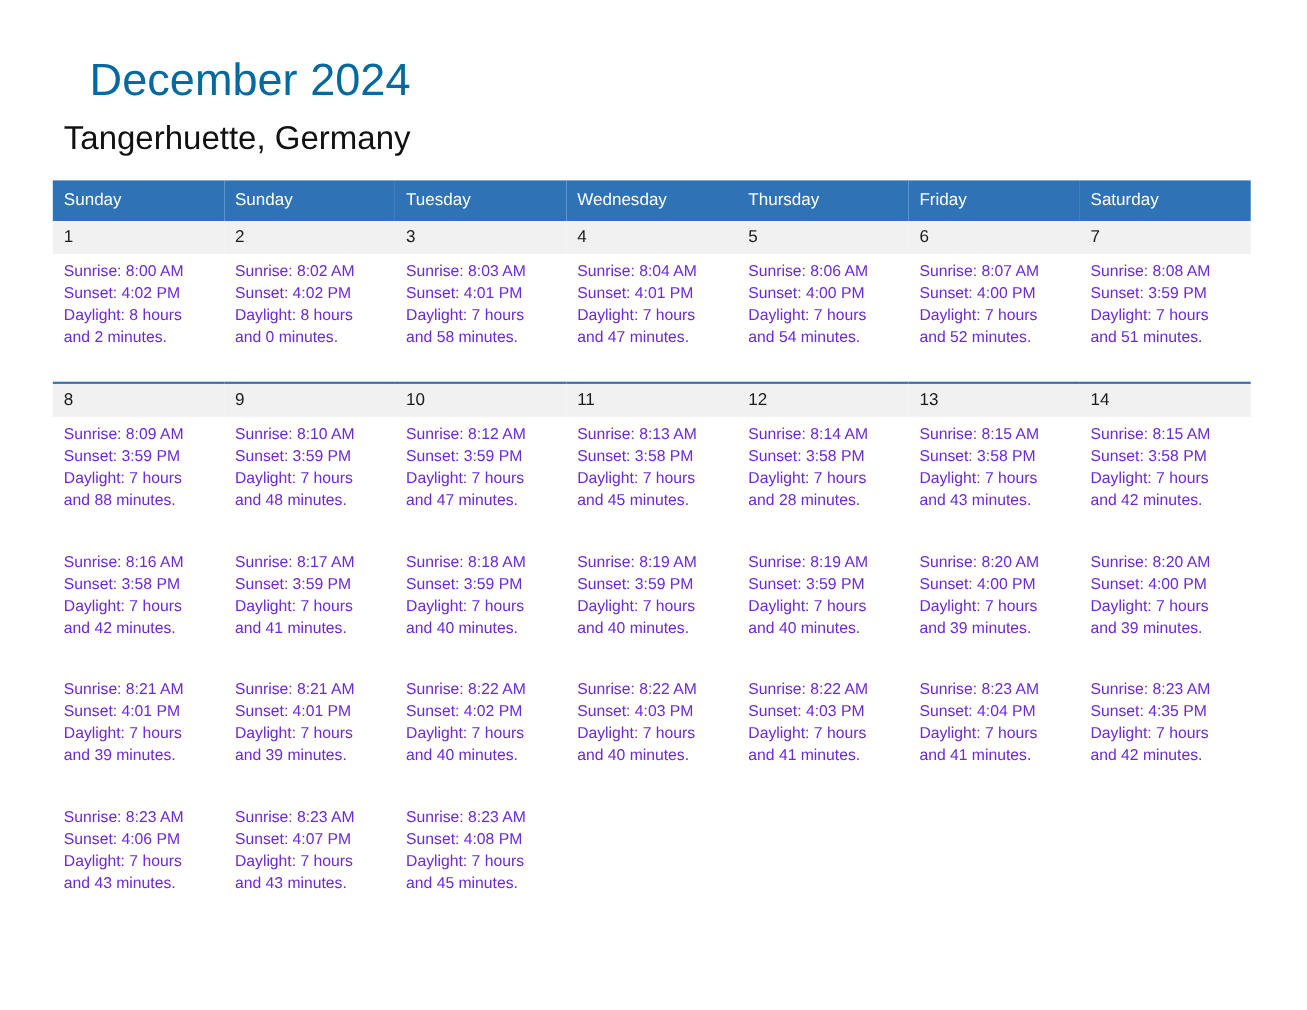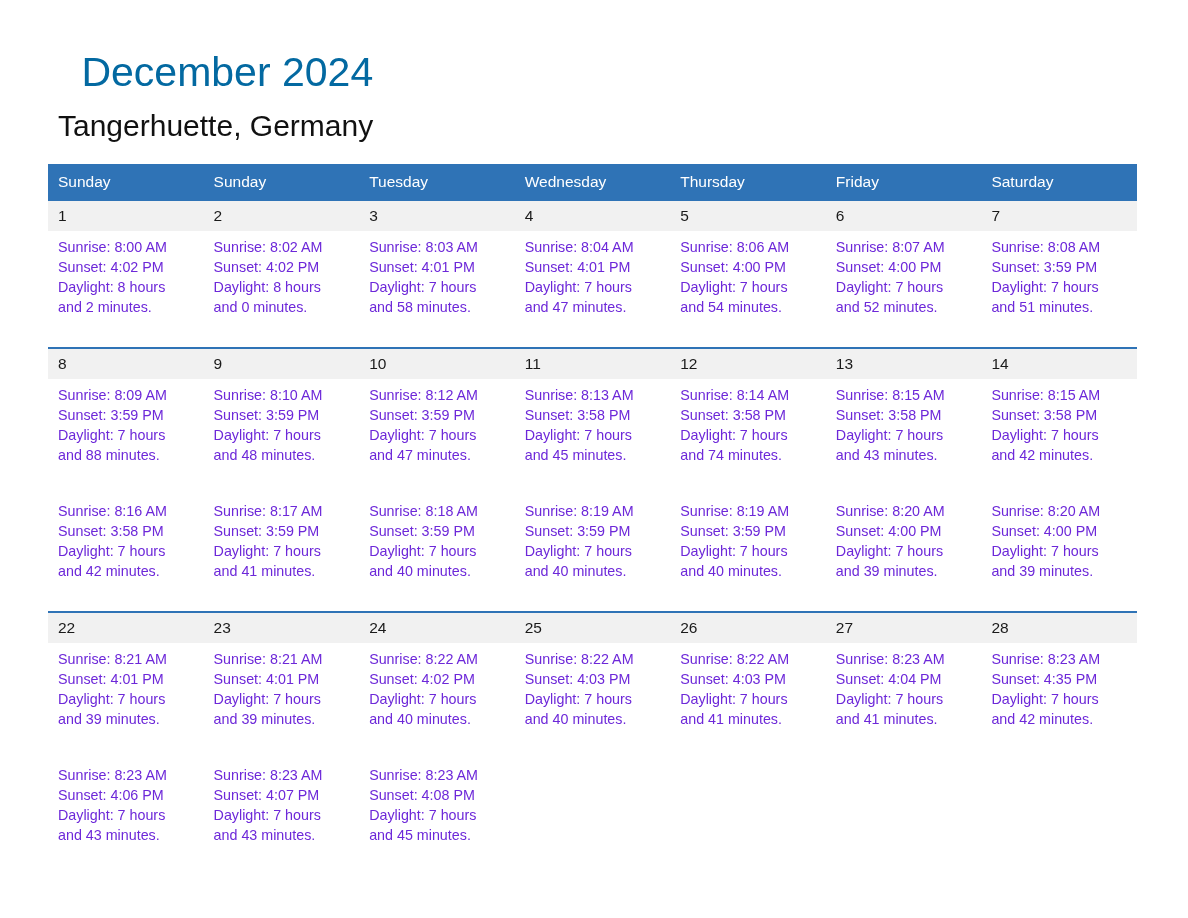--- a/index.html
+++ b/index.html
@@ -262,21 +262,21 @@
         <td>
           <div class="line">Sunrise: 8:13 AM</div>
           <div class="line">Sunset: 3:58 PM</div>
           <div class="line">Daylight: 7 hours</div>
           <div class="line">and 45 minutes.</div>
         </td>
         <td>
           <div class="line">Sunrise: 8:14 AM</div>
           <div class="line">Sunset: 3:58 PM</div>
           <div class="line">Daylight: 7 hours</div>
-          <div class="line">and 74 minutes.</div>
+          <div class="line">and 28 minutes.</div>
         </td>
         <td>
           <div class="line">Sunrise: 8:15 AM</div>
           <div class="line">Sunset: 3:58 PM</div>
           <div class="line">Daylight: 7 hours</div>
           <div class="line">and 43 minutes.</div>
         </td>
         <td>
           <div class="line">Sunrise: 8:15 AM</div>
           <div class="line">Sunset: 3:58 PM</div>
@@ -329,29 +329,20 @@
           <div class="line">Sunrise: 8:20 AM</div>
           <div class="line">Sunset: 4:00 PM</div>
           <div class="line">Daylight: 7 hours</div>
           <div class="line">and 39 minutes.</div>
         </td>
       </tr>
       <tr class="spacer-row">
           <td colspan="7"></td>
         </tr>
 
-      <tr class="daynum-row">
-        <td>22</td>
-        <td>23</td>
-        <td>24</td>
-        <td>25</td>
-        <td>26</td>
-        <td>27</td>
-        <td>28</td>
-      </tr>
       <tr class="detail-row">
         <td>
           <div class="line">Sunrise: 8:21 AM</div>
           <div class="line">Sunset: 4:01 PM</div>
           <div class="line">Daylight: 7 hours</div>
           <div class="line">and 39 minutes.</div>
         </td>
         <td>
           <div class="line">Sunrise: 8:21 AM</div>
           <div class="line">Sunset: 4:01 PM</div>

